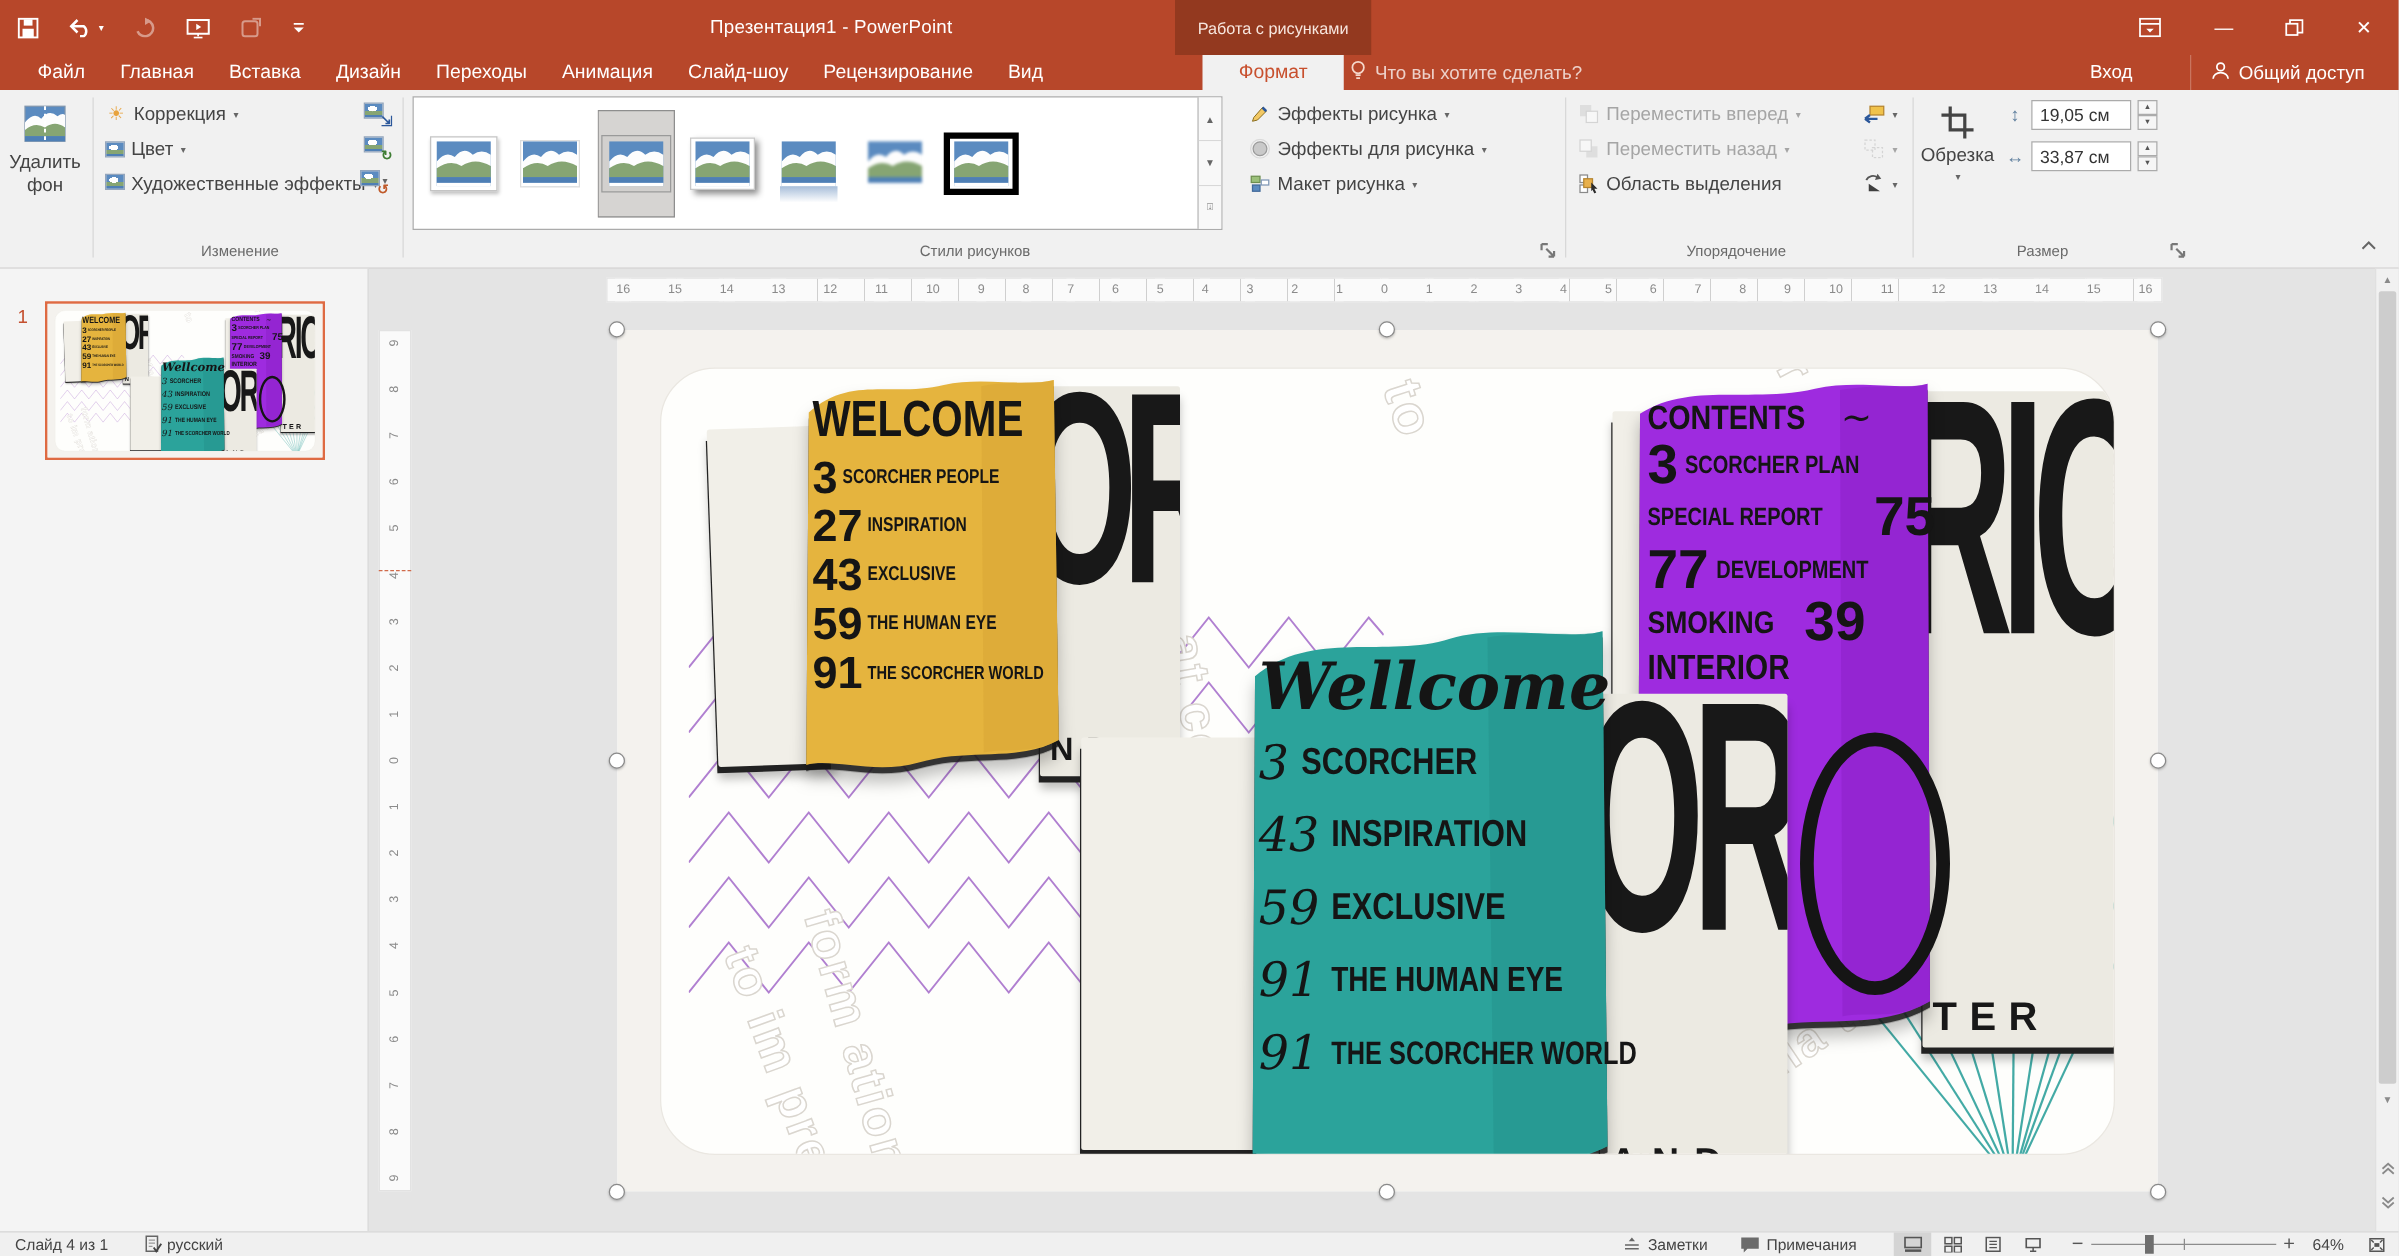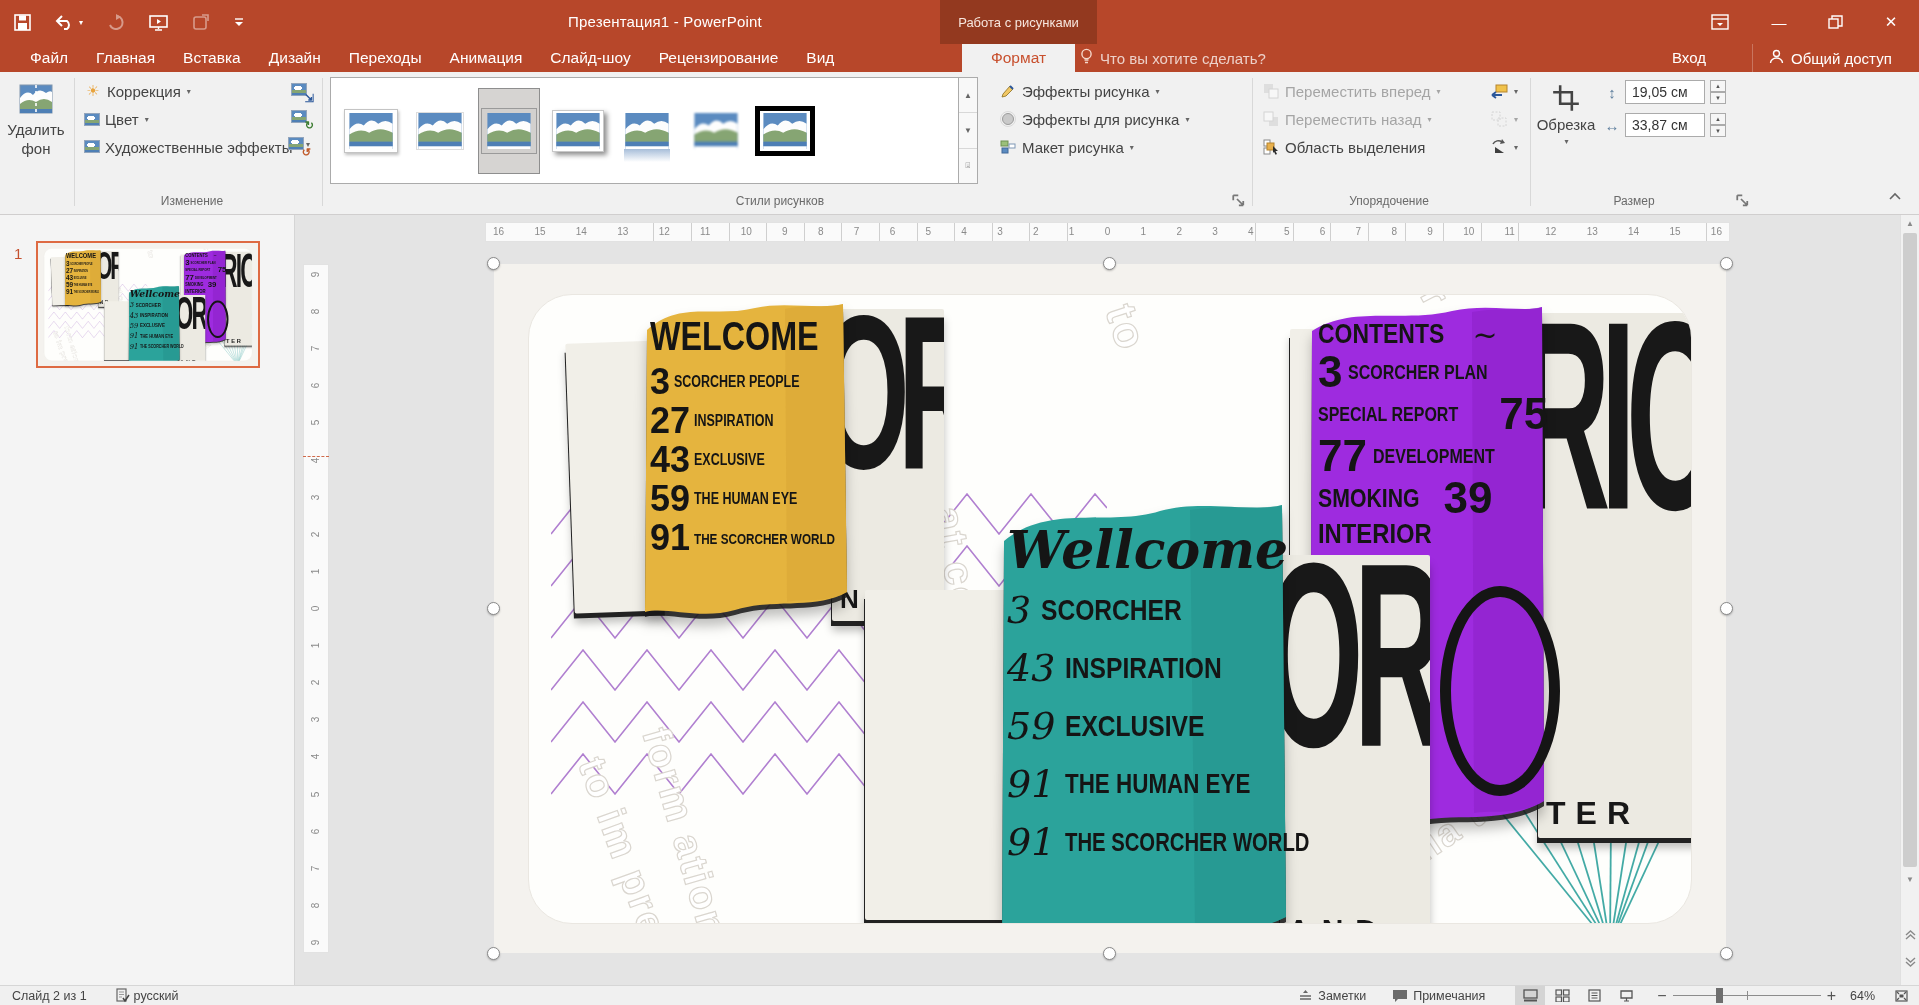--- a/index.html
+++ b/index.html
@@ -942,21 +942,21 @@
         <div class="vs-chev" style="top:736px;">
           <svg width="11" height="11" viewBox="0 0 11 11">
               <path d="M1,1 L5.5,5 L10,1 M1,5 L5.5,9 L10,5" fill="none" stroke="#8A8A8A" stroke-width="1.4"></path>
             </svg>
         </div>
       </div>
     </div>
   </div>
 
   <div class="statusbar">
-    <span class="sb-item" style="margin-left:12px;">Слайд 2 из 1</span>
+    <span class="sb-item" style="margin-left:12px;">Слайд 4 из 1</span>
     <span class="sb-item" style="margin-left:28px;">
       <svg width="15" height="15" viewBox="0 0 15 15">
           <rect x="2" y="1" width="9" height="12" fill="none" stroke="#666" stroke-width="1.2"></rect>
           <path d="M4,4 h5 M4,6.5 h5 M4,9 h3" stroke="#999" stroke-width="1"></path>
           <path d="M8,10 l2,3 l4,-6" fill="none" stroke="#444" stroke-width="1.5"></path>
         </svg>
     </span>
     <span class="sb-item" style="margin-left:4px;">русский</span>
 
     <span class="sb-item" style="margin-left:auto;">

